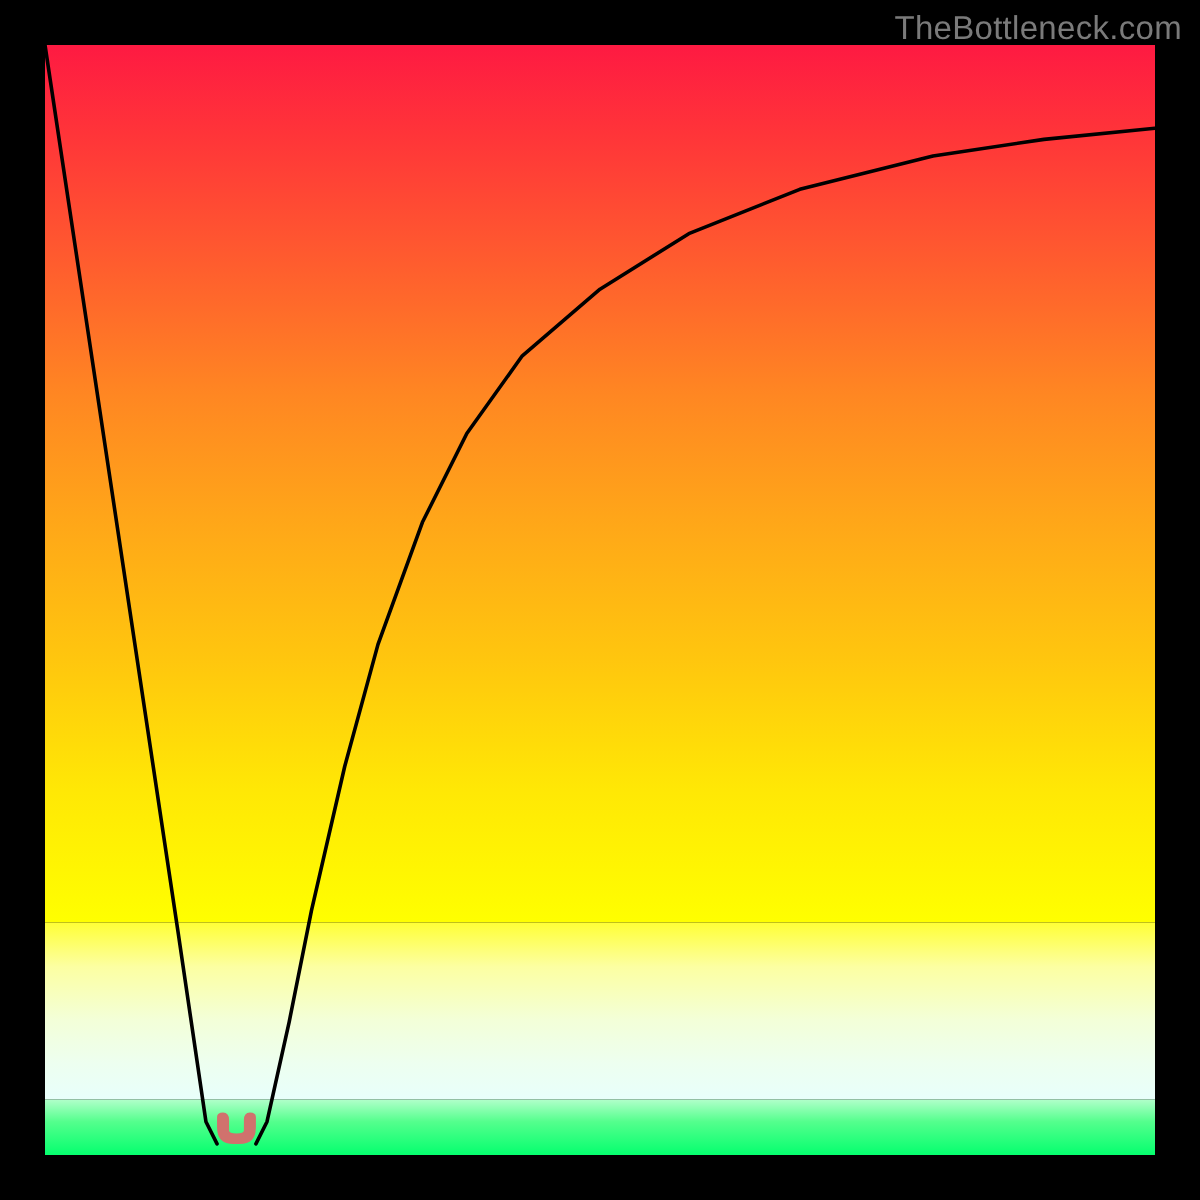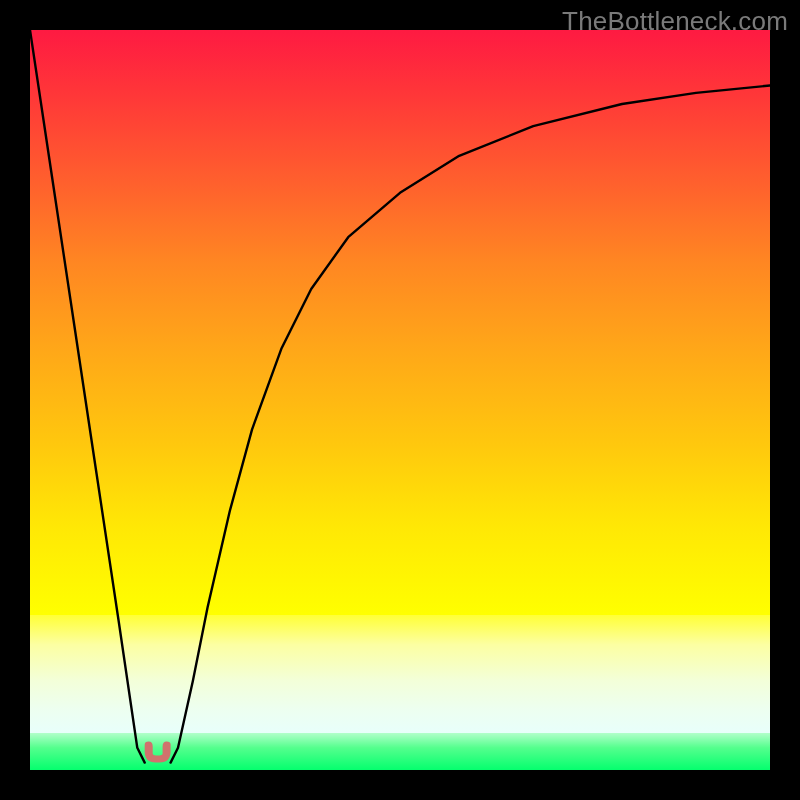--- a/index.html
+++ b/index.html
@@ -69,21 +69,21 @@
     position: absolute;
     left: 0; top: 0;
     width: 100%;
     height: 100%;
   }
   .attribution {
     position: absolute;
     top: 6px;
     right: 12px;
     color: #7a7a7a;
-    font-size: 26px;
+    font-size: 22px;
     font-weight: 500;
     letter-spacing: 0.2px;
   }
 </style>
 </head>
 <body>
 
 <div class="frame">
   <div class="attribution">TheBottleneck.com</div>
 

